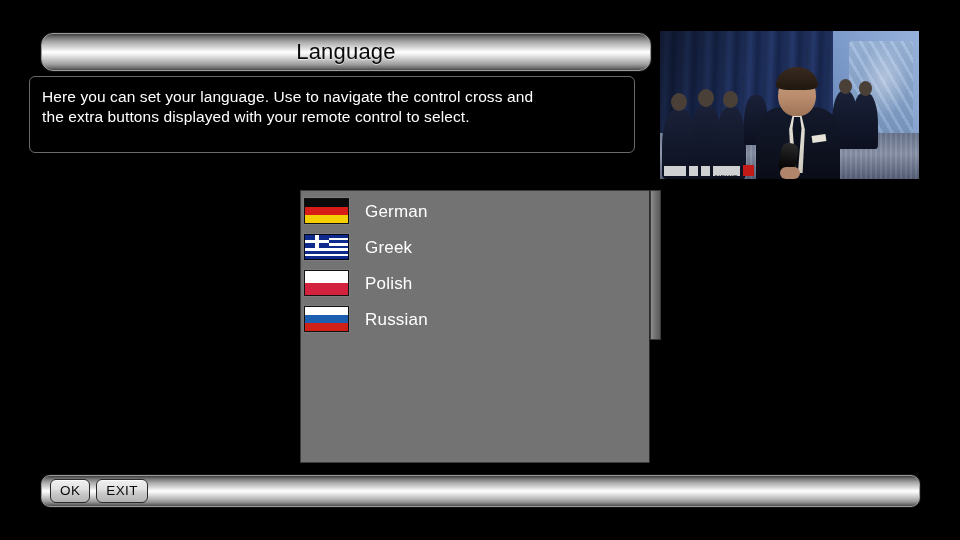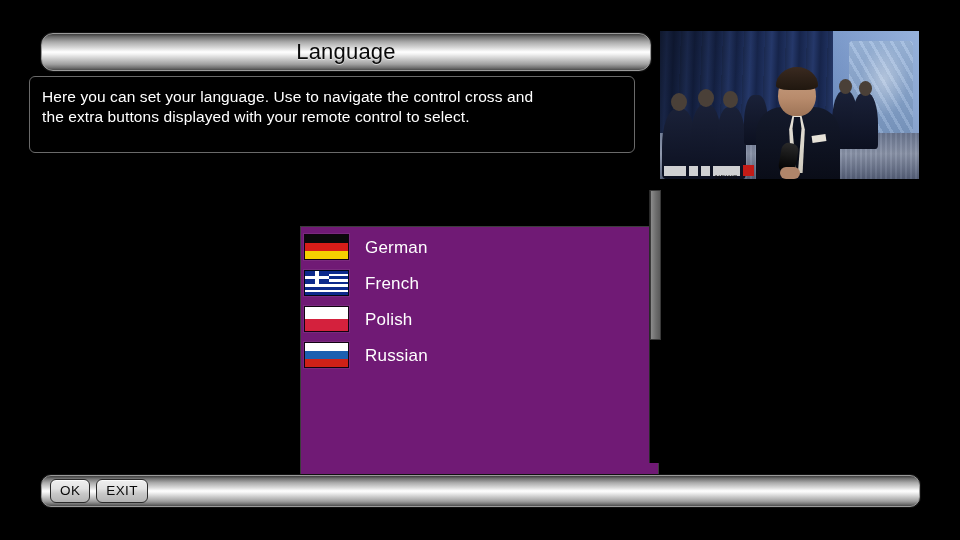--- a/index.html
+++ b/index.html
@@ -195,24 +195,23 @@
     line-height: 10px;
     padding: 0 2px;
     font-family: "Liberation Sans", sans-serif;
   }
 
   
   #list-panel {
     position: absolute;
     left: 300px; top: 190px;
     width: 359px; height: 273px;
-    background: #701a75;
+    background: #737373;
     border: 1px solid #3c3c3c;
     box-sizing: border-box;
-    margin-top: 36px;
   }
   #list-items {
     position: absolute;
     left: 0; top: 2px;
     width: 341px;
   }
   .lang-row {
     height: 36px;
     display: flex;
     align-items: center;
@@ -325,21 +324,20 @@
   
   #bottom-bar {
     position: absolute;
     left: 41px; top: 475px;
     width: 879px; height: 32px;
     display: flex;
     align-items: center;
     padding-left: 8px;
     box-sizing: border-box;
     gap: 6px;
-    border-radius: 10px;
   }
   .soft-btn {
     background: linear-gradient(to bottom,
         #f0f0f0 0%, #e2e2e2 40%, #c8c8c8 62%, #b4b4b4 100%);
     border: 1px solid #2a2a2a;
     border-radius: 6px;
     color: #0a0a0a;
     font-size: 13.5px;
     line-height: 1;
     padding: 4px 9px 5px 9px;
@@ -418,21 +416,21 @@
         <span class="flag flag-gr">
           <span class="gs w" style="top:11.1%"></span>
           <span class="gs w" style="top:33.3%"></span>
           <span class="gs w" style="top:55.5%"></span>
           <span class="gs w" style="top:77.7%"></span>
           <span class="canton">
               <span class="cr-v"></span>
               <span class="cr-h"></span>
             </span>
         </span>
-        <span class="lang-label">French</span>
+        <span class="lang-label">Greek</span>
       </div>
 
 
       <div class="lang-row">
         <span class="flag flag-pl">
           <span class="stripe-h s1"></span>
             <span class="stripe-h s2"></span>
         </span>
         <span class="lang-label">Polish</span>
       </div>

